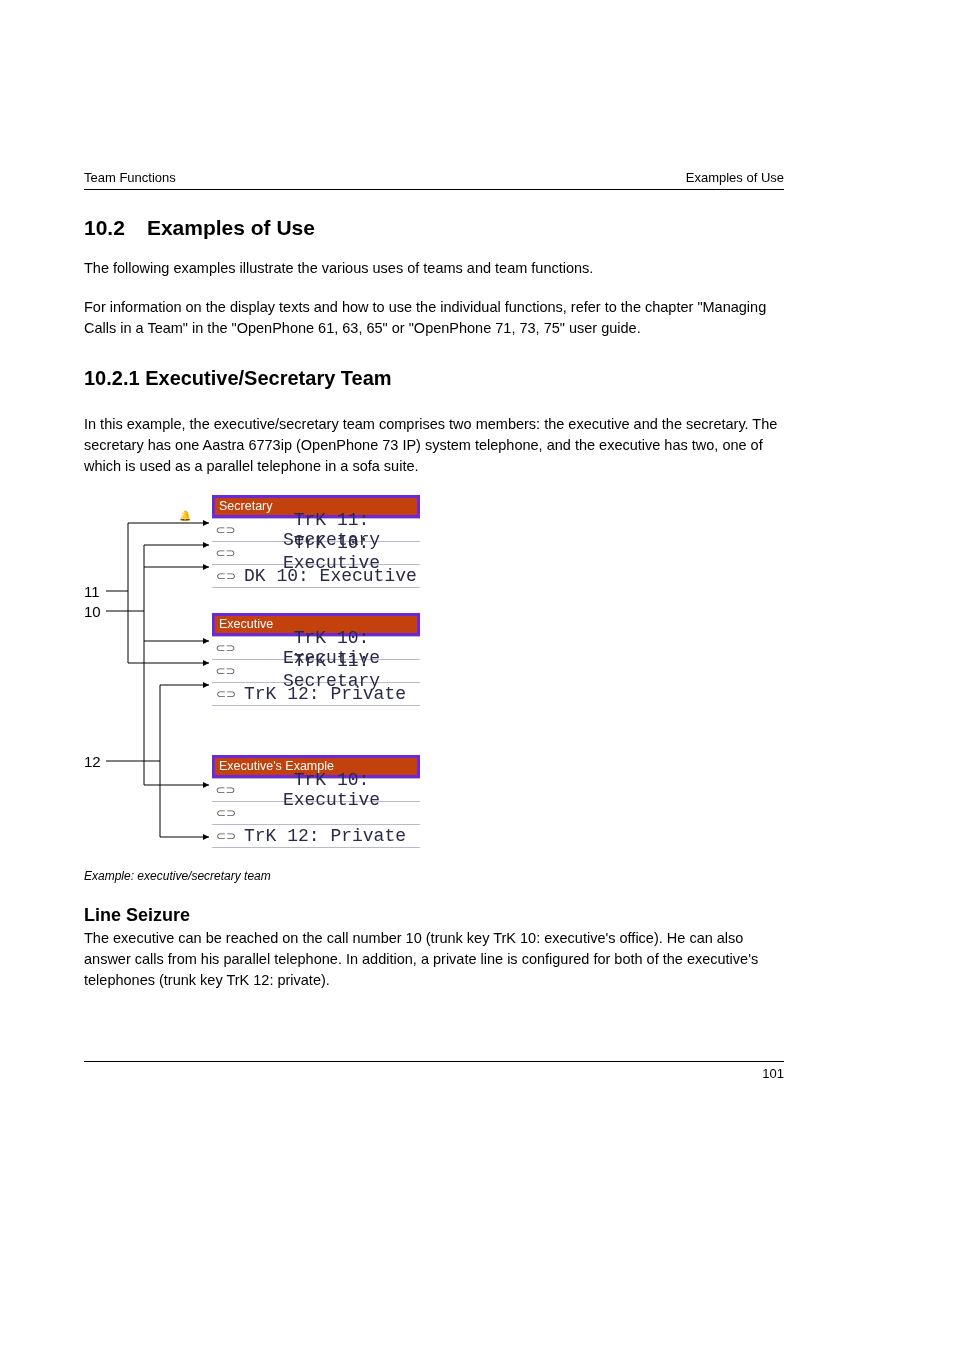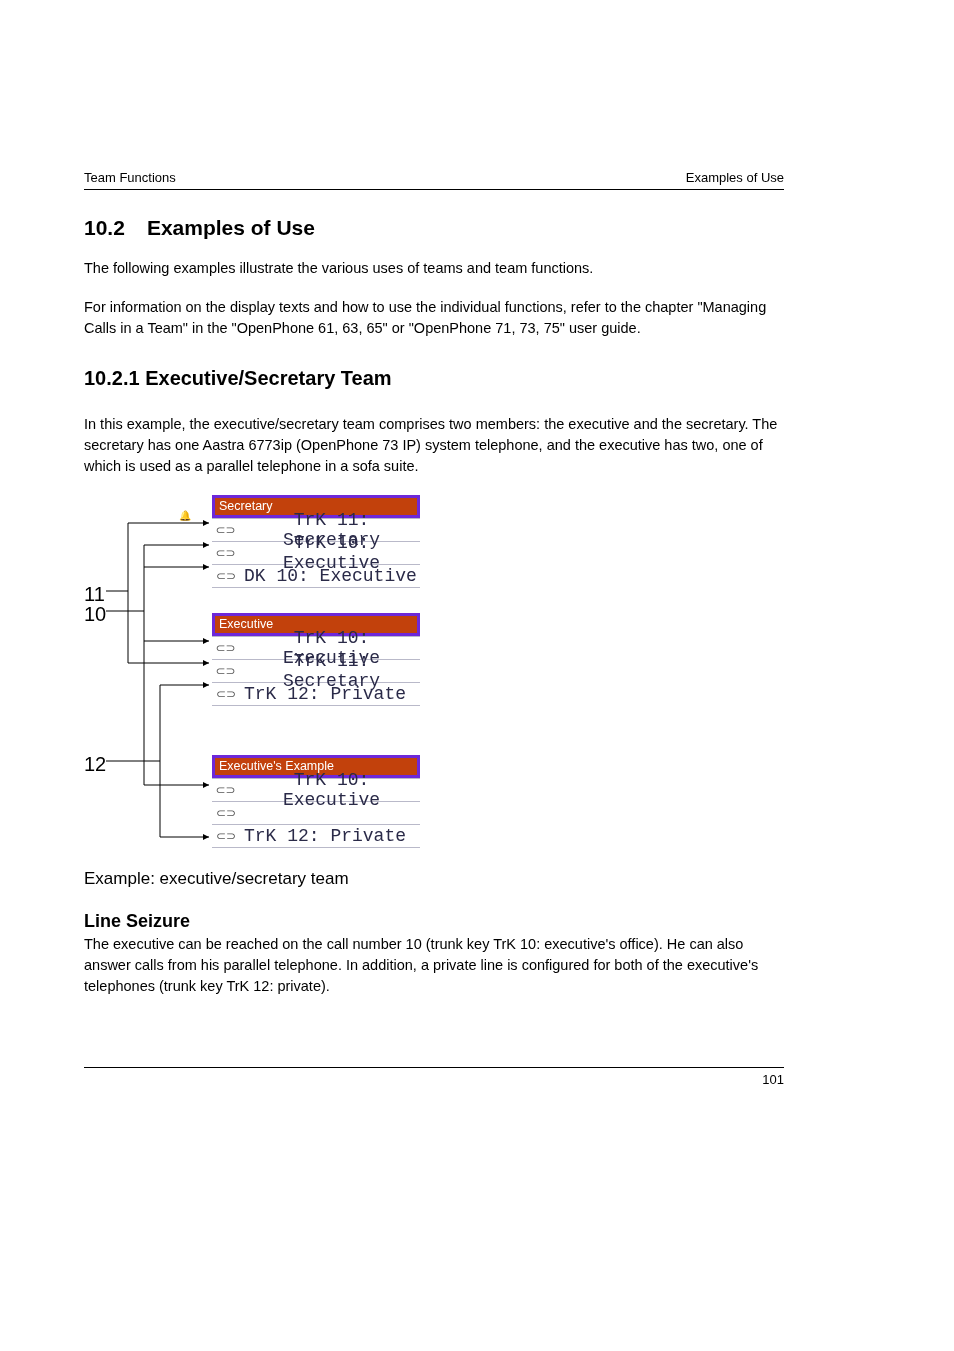--- a/index.html
+++ b/index.html
@@ -36,21 +36,22 @@
     font-size: 20px;
     font-weight: 700;
     margin: 28px 0 24px 0;
   }
   p.body {
     font-size: 14.5px;
     line-height: 1.45;
     margin: 0 0 18px 0;
   }
   p.caption {
-    font-size: 17px;
+    font-style: italic;
+    font-size: 12px;
     margin: 6px 0 22px 0;
   }
   p.runhead {
     font-weight: 700;
     font-size: 18px;
     margin: 0 0 2px 0;
   }
   .diagram {
     position: relative;
     width: 360px;
@@ -91,21 +92,21 @@
   .row .label {
     font-family: "Courier New", monospace;
     font-size: 18px;
     color: #2a2a48;
     margin-left: 4px;
     letter-spacing: 0px;
     text-align: center;
   }
   .axis-label {
     position: absolute;
-    font-size: 20px;
+    font-size: 15px;
   }
   
   .svgcon {
     position: absolute;
     left: 0;
     top: 0;
     overflow: visible;
   }
   .footer {
     margin-top: 70px;

